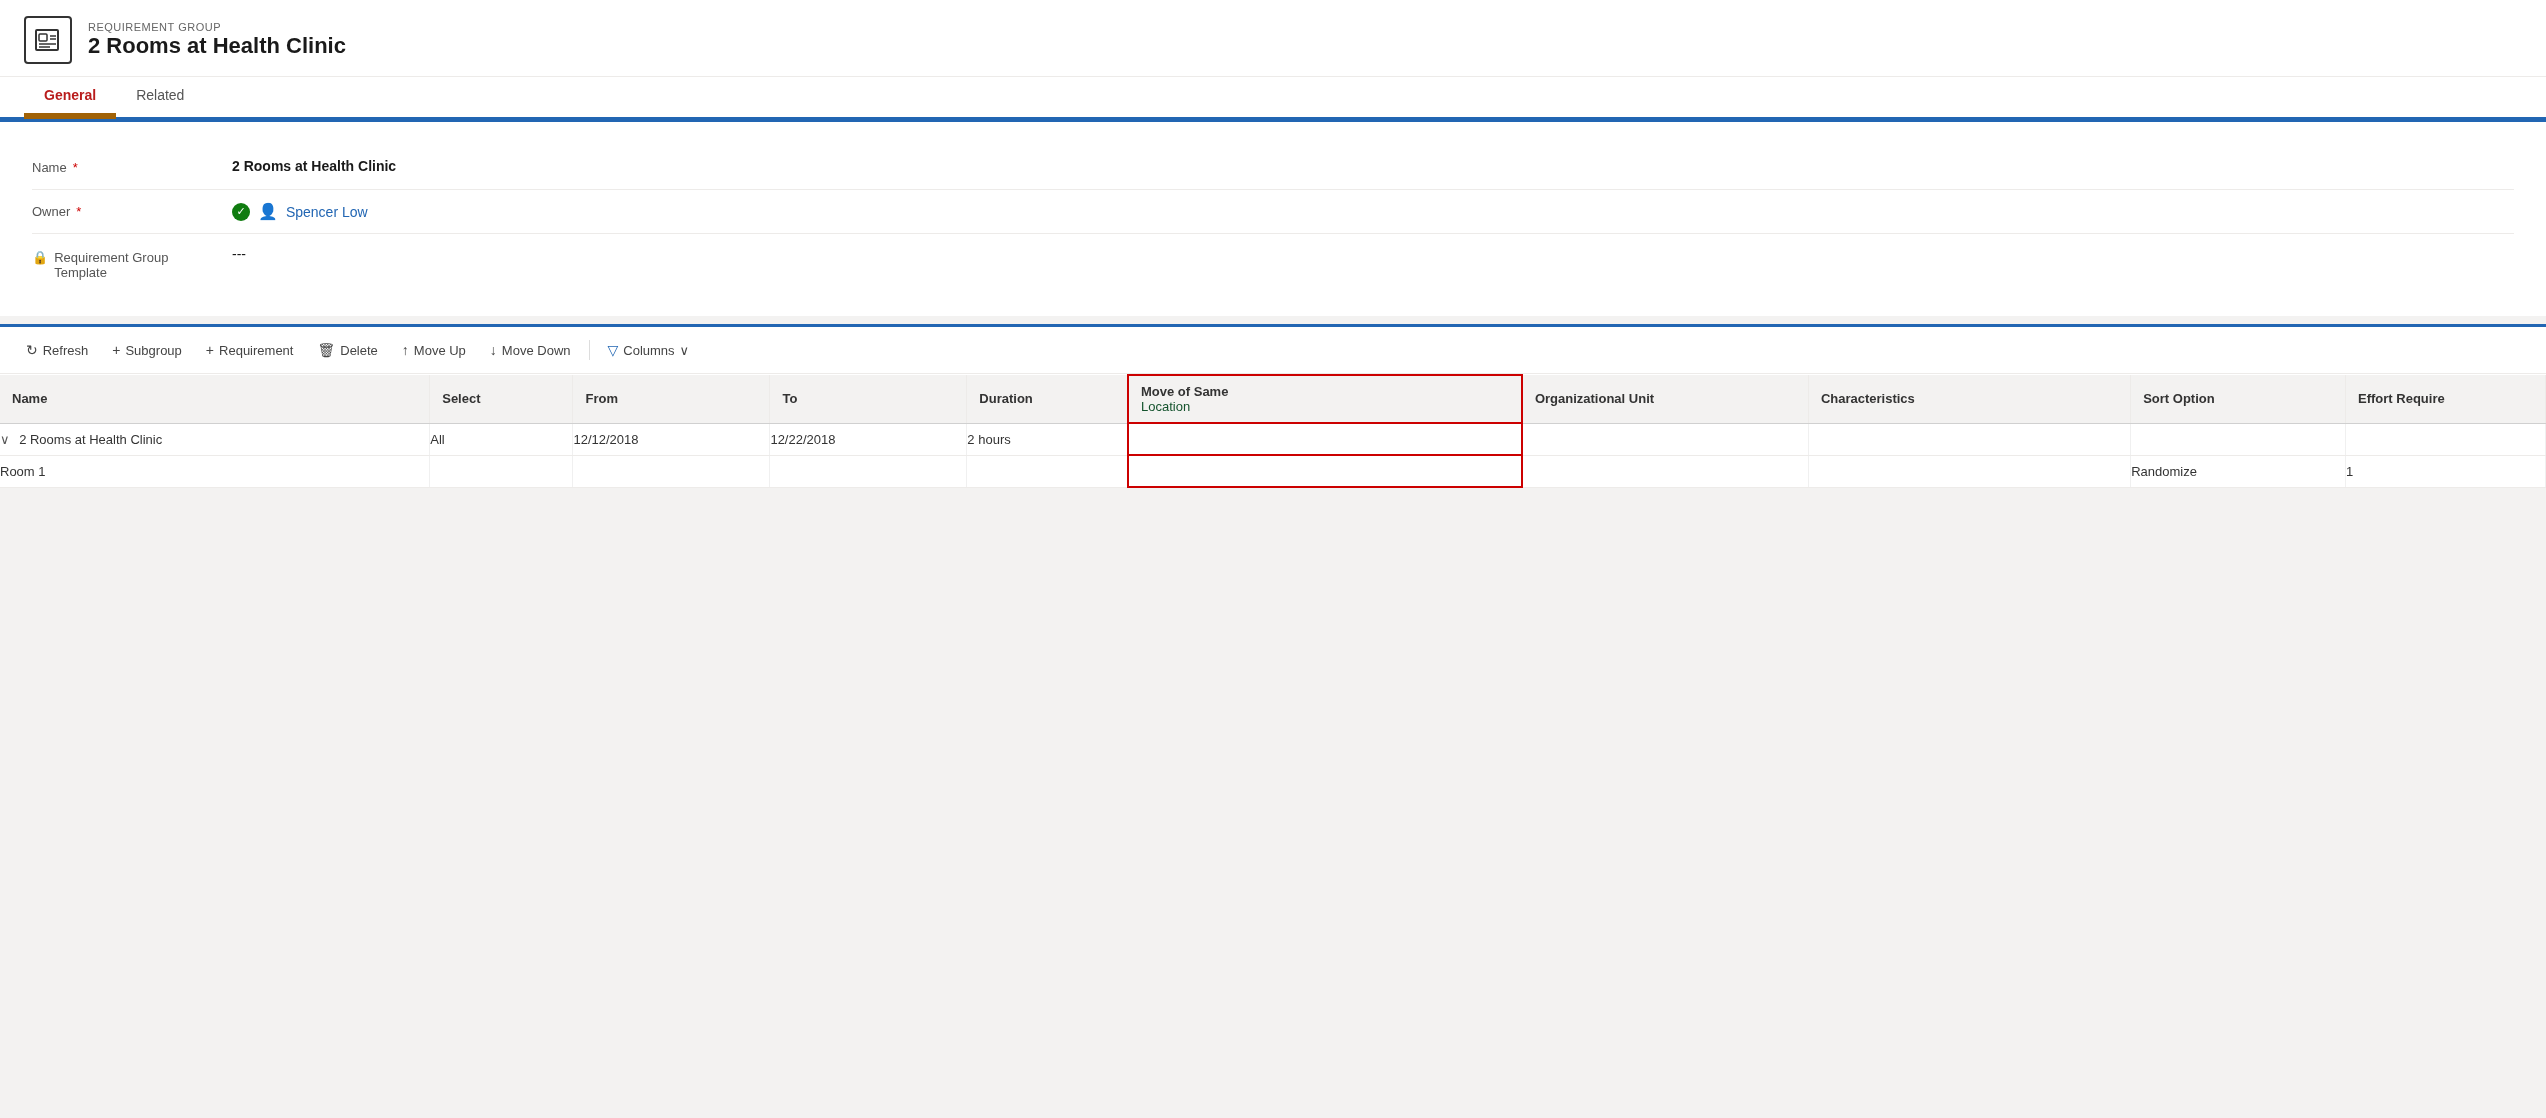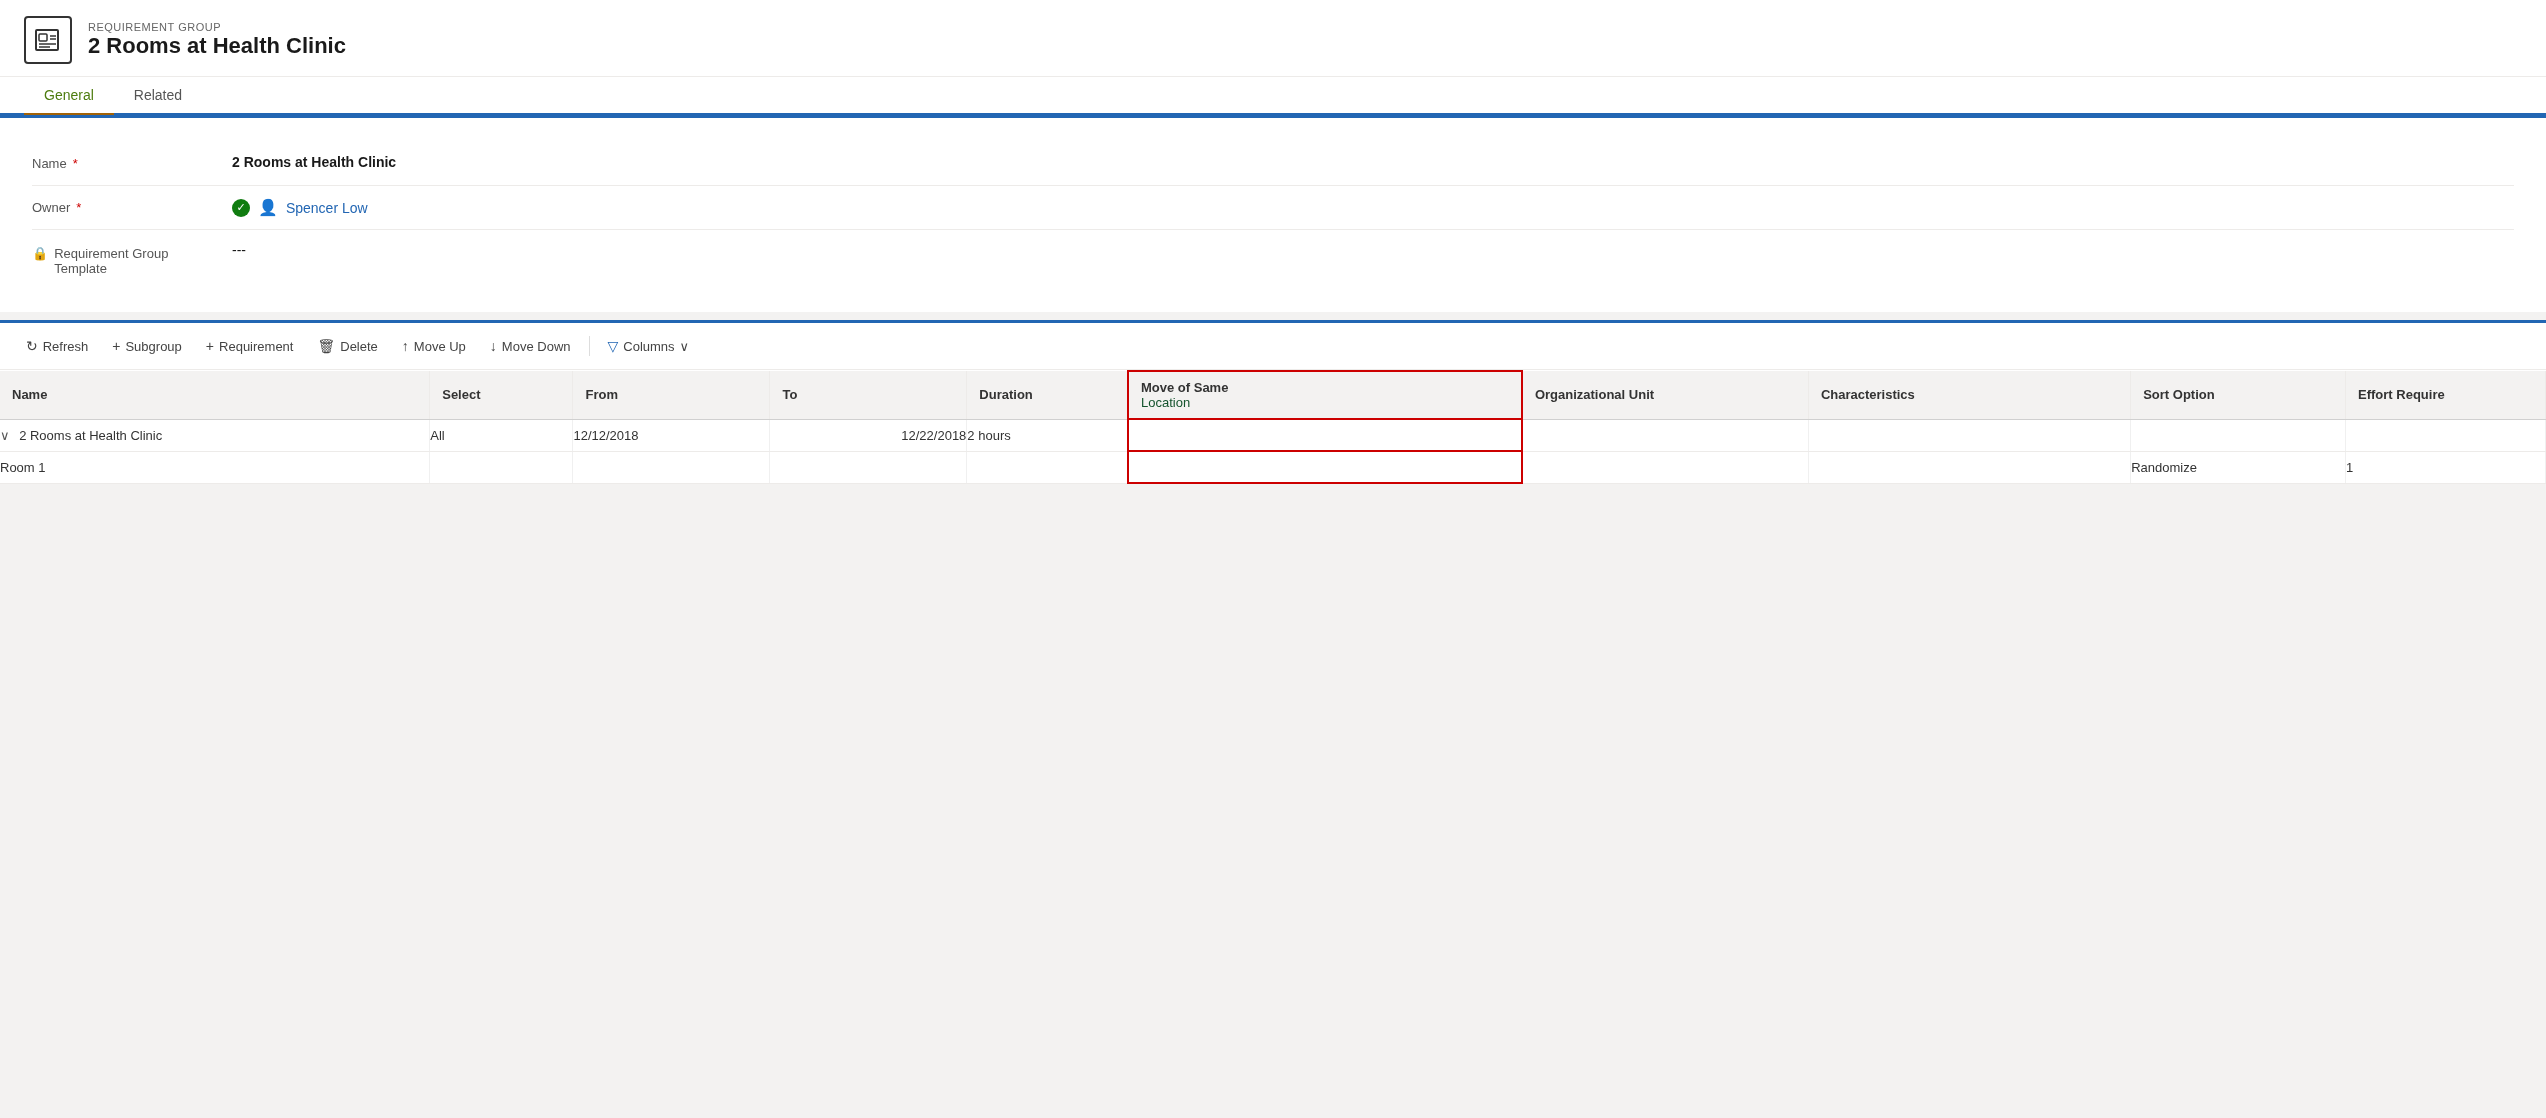--- a/index.html
+++ b/index.html
@@ -51,23 +51,23 @@
     }
     .tab {
       padding: 10px 20px;
       cursor: pointer;
       font-size: 14px;
       color: #555;
       border-bottom: 2px solid transparent;
       margin-bottom: -2px;
     }
     .tab.active {
-      color: #4d7c0f;
-      font-weight: 400;
-      border-bottom: 2px solid #a16207;
+      color: #b91c1c;
+      font-weight: 700;
+      border-bottom: 6px solid #a16207;
     }
 
     
     .form-section {
       background: #fff;
       padding: 24px 32px;
       margin-bottom: 8px;
       border-top: 3px solid #2266b3;
     }
     .form-row {
@@ -196,21 +196,21 @@
     }
     .grid-table td {
       padding: 8px 0;
       border-bottom: 1px solid #edebe9;
       border-right: 1px solid #f0f0f0;
       vertical-align: middle;
     }
     .col-name { width: 240px; }
     .col-select { width: 80px; }
     .col-from { width: 110px; }
-    .col-to { width: 110px; text-align: right; }
+    .col-to { width: 110px; }
     .col-duration { width: 90px; }
     .col-partsame { width: 220px; border: 2px solid #cc0000 !important; }
     .col-orgunit { width: 160px; }
     .col-characteristics { width: 180px; }
     .col-sort { width: 120px; }
     .col-effort { width: 100px; }
 
     .expand-icon {
       margin-right: 6px;
       color: #555;

